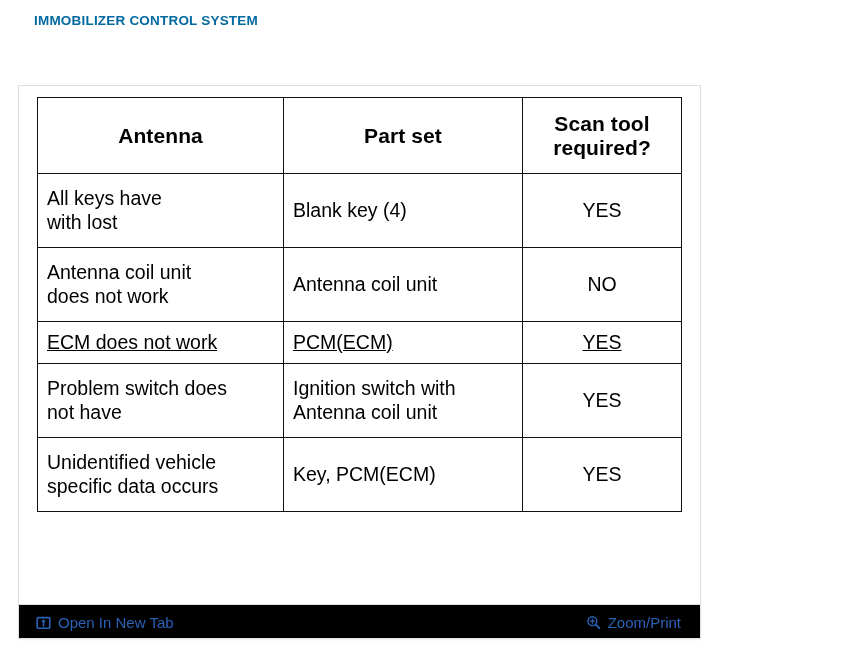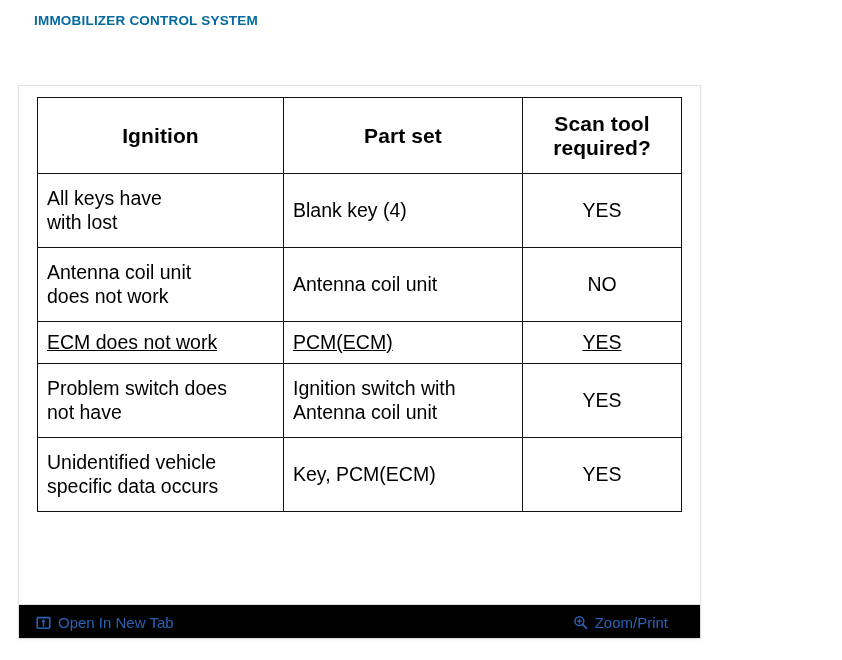--- a/index.html
+++ b/index.html
@@ -116,42 +116,42 @@
     align-items: center;
     gap: 7px;
     color: #2a62b6;
     font-size: 15px;
     text-decoration: none;
     cursor: pointer;
     white-space: nowrap;
   }
 
   .footer-link.left  { left: 17px; }
-  .footer-link.right { right: 32px; }
+  .footer-link.right { right: 19px; }
 
   .icon-svg {
     display: block;
     flex: 0 0 auto;
   }
 </style>
 </head>
 <body>
 
 <div class="page">
 
   <div class="page-title">IMMOBILIZER CONTROL SYSTEM</div>
 
   <div class="figure-card">
 
     <div class="figure-body">
 
       <table class="scan-table">
         <thead>
           <tr>
-            <th class="col-problem">Ignition</th>
+            <th class="col-problem">Antenna</th>
             <th class="col-partset">Part set</th>
             <th class="col-scantool">
               <span>Scan tool</span><br>
               <span>required?</span>
             </th>
           </tr>
         </thead>
         <tbody>
 
           <tr class="row-tall">

